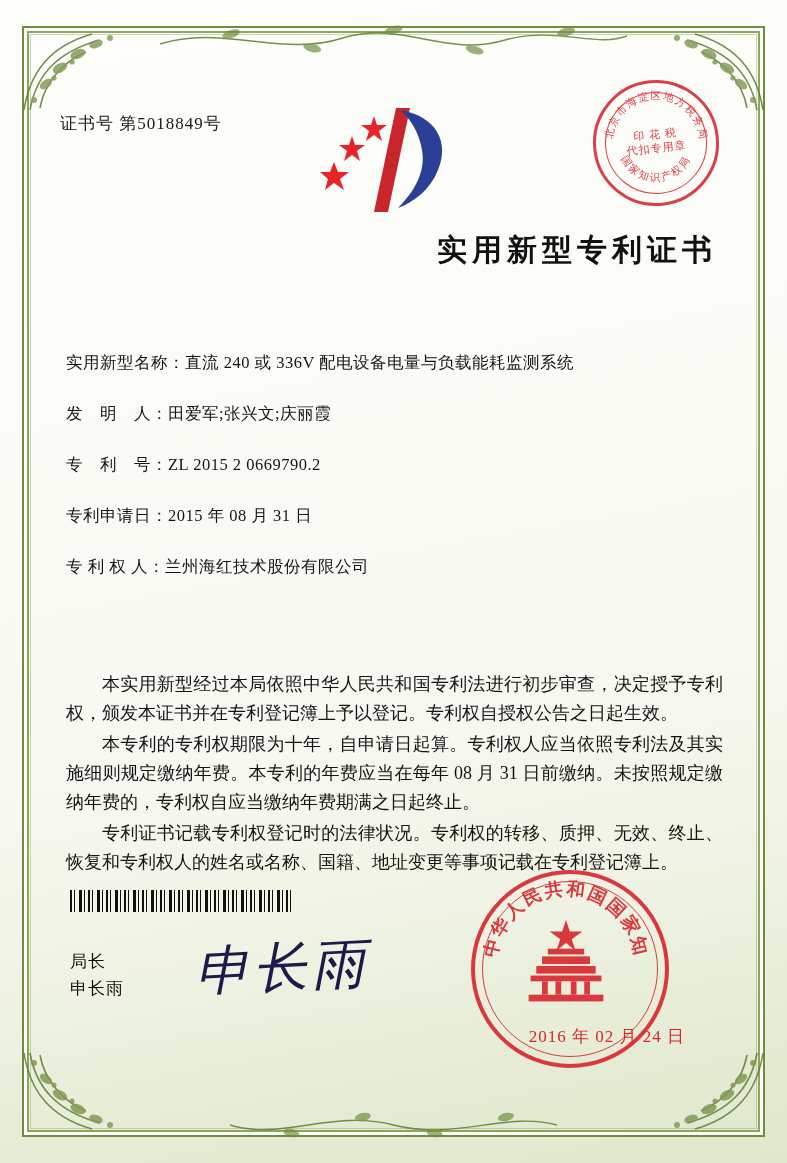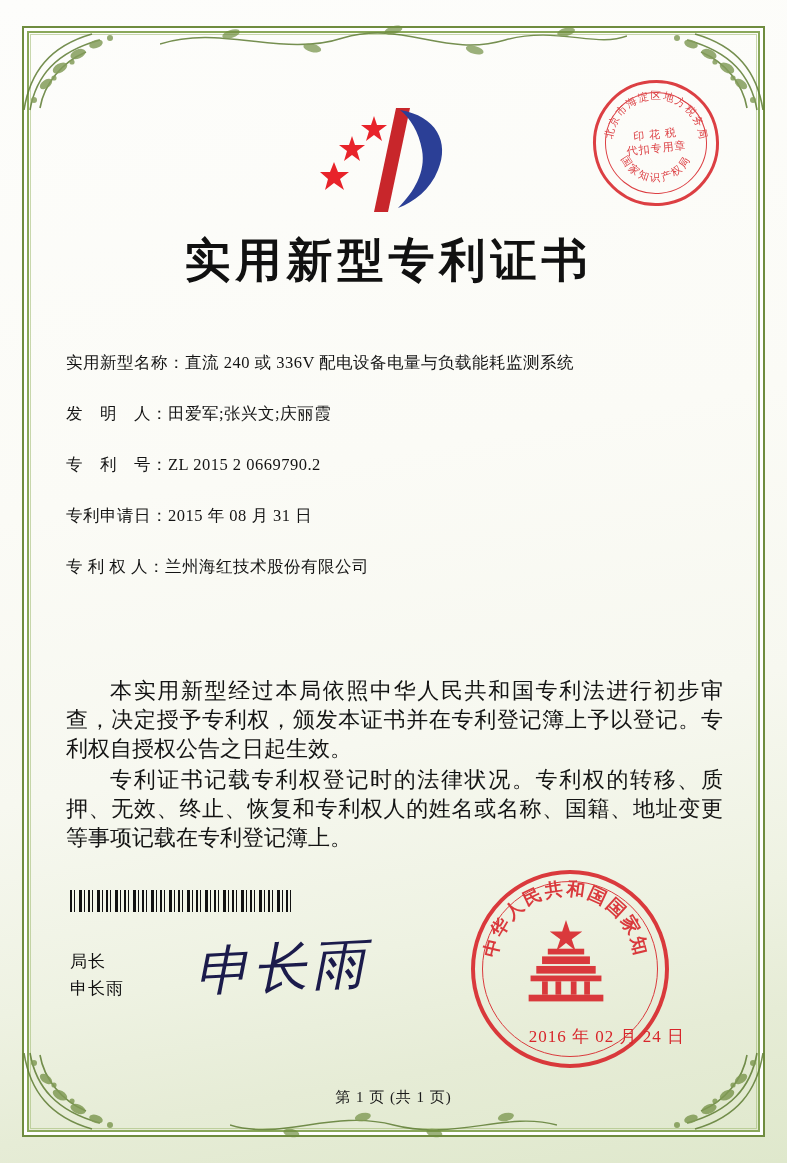--- a/index.html
+++ b/index.html
@@ -123,22 +123,22 @@
     font-size: 11px;
     line-height: 14px;
     letter-spacing: 1px;
     font-family: "Liberation Serif", "DejaVu Serif", serif;
   }
   .title {
     position: absolute;
     left: 0;
     right: 10px;
     top: 160px;
-    text-align: center;
-    font-size: 46px;
+    text-align: right;
+    font-size: 30px;
     font-weight: bold;
     letter-spacing: 5px;
     color: #111;
     font-family: "DejaVu Serif", "Liberation Serif", serif;
   }
   .fields {
     position: absolute;
     left: 6px;
     right: 0;
     top: 282px;
@@ -154,25 +154,24 @@
     display: inline-block;
   }
   .field .val {
     display: inline-block;
   }
   .paras {
     position: absolute;
     left: 6px;
     right: 4px;
     top: 600px;
-    font-size: 22px;
+    font-size: 18px;
     line-height: 29px;
     color: #141414;
     text-align: justify;
-    margin-top: 6px;
   }
   .para { text-indent: 2em; margin: 0 0 2px 0; }
 
   
   .barcode {
     position: absolute;
     left: 10px;
     top: 820px;
     width: 222px;
     height: 22px;
@@ -353,20 +352,21 @@
         <ellipse cx="60" cy="28" rx="8" ry="4" transform="rotate(14 60 28)"></ellipse>
         <ellipse cx="130" cy="12" rx="8" ry="4" transform="rotate(-14 130 12)"></ellipse>
         <ellipse cx="200" cy="28" rx="8" ry="4" transform="rotate(14 200 28)"></ellipse>
         <ellipse cx="270" cy="12" rx="8" ry="4" transform="rotate(-14 270 12)"></ellipse>
       </g>
     </svg>
   </div>
 
   <div class="content">
 
+    <div class="cert-no">证书号 第5018849号</div>
 
     <div class="logo">
       <svg viewBox="0 0 140 120" width="140" height="120">
         <g class="star">
           <polygon points="16,62 20,72 31,72 22,79 26,90 16,83 7,90 10,79 2,72 12,72"></polygon>
           <polygon points="34,36 37,45 47,45 39,51 42,61 34,55 26,61 29,51 21,45 31,45"></polygon>
           <polygon points="56,16 59,25 69,25 61,31 64,41 56,35 48,41 51,31 43,25 53,25"></polygon>
         </g>
         <path d="M78 8 L92 8 L70 112 L56 112 Z" fill="#c8262b"></path>
         <path d="M82 10 C118 16 132 42 120 70 C112 90 96 102 80 108 C96 92 108 72 104 50 C101 32 92 18 82 10 Z" fill="#2b3f96"></path>
@@ -408,20 +408,21 @@
       <div class="field">
         <span class="lbl">专利申请日：</span><span class="val">2015 年 08 月 31 日</span>
       </div>
       <div class="field">
         <span class="lbl">专 利 权 人：</span><span class="val">兰州海红技术股份有限公司</span>
       </div>
     </div>
 
     <div class="paras">
       <p class="para">本实用新型经过本局依照中华人民共和国专利法进行初步审查，决定授予专利权，颁发本证书并在专利登记簿上予以登记。专利权自授权公告之日起生效。</p>
+      <p class="para">本专利的专利权期限为十年，自申请日起算。专利权人应当依照专利法及其实施细则规定缴纳年费。本专利的年费应当在每年 08 月 31 日前缴纳。未按照规定缴纳年费的，专利权自应当缴纳年费期满之日起终止。</p>
       <p class="para">专利证书记载专利权登记时的法律状况。专利权的转移、质押、无效、终止、恢复和专利权人的姓名或名称、国籍、地址变更等事项记载在专利登记簿上。</p>
     </div>
 
     <div class="barcode"></div>
 
     <div class="sig-label">
       <div>局长</div>
       <div>申长雨</div>
     </div>
 
@@ -446,16 +447,15 @@
           <rect x="84" y="112" width="6" height="14"></rect>
           <rect x="100" y="112" width="6" height="14"></rect>
           <rect x="114" y="112" width="6" height="14"></rect>
           <rect x="56" y="126" width="78" height="7"></rect>
         </g>
       </svg>
     </div>
 
     <div class="seal-date">2016 年 02 月 24 日</div>
 
-    <div class="footer">第 1 页 (共 1 页)</div>
 
   </div>
 </div>
 
 </body></html>

